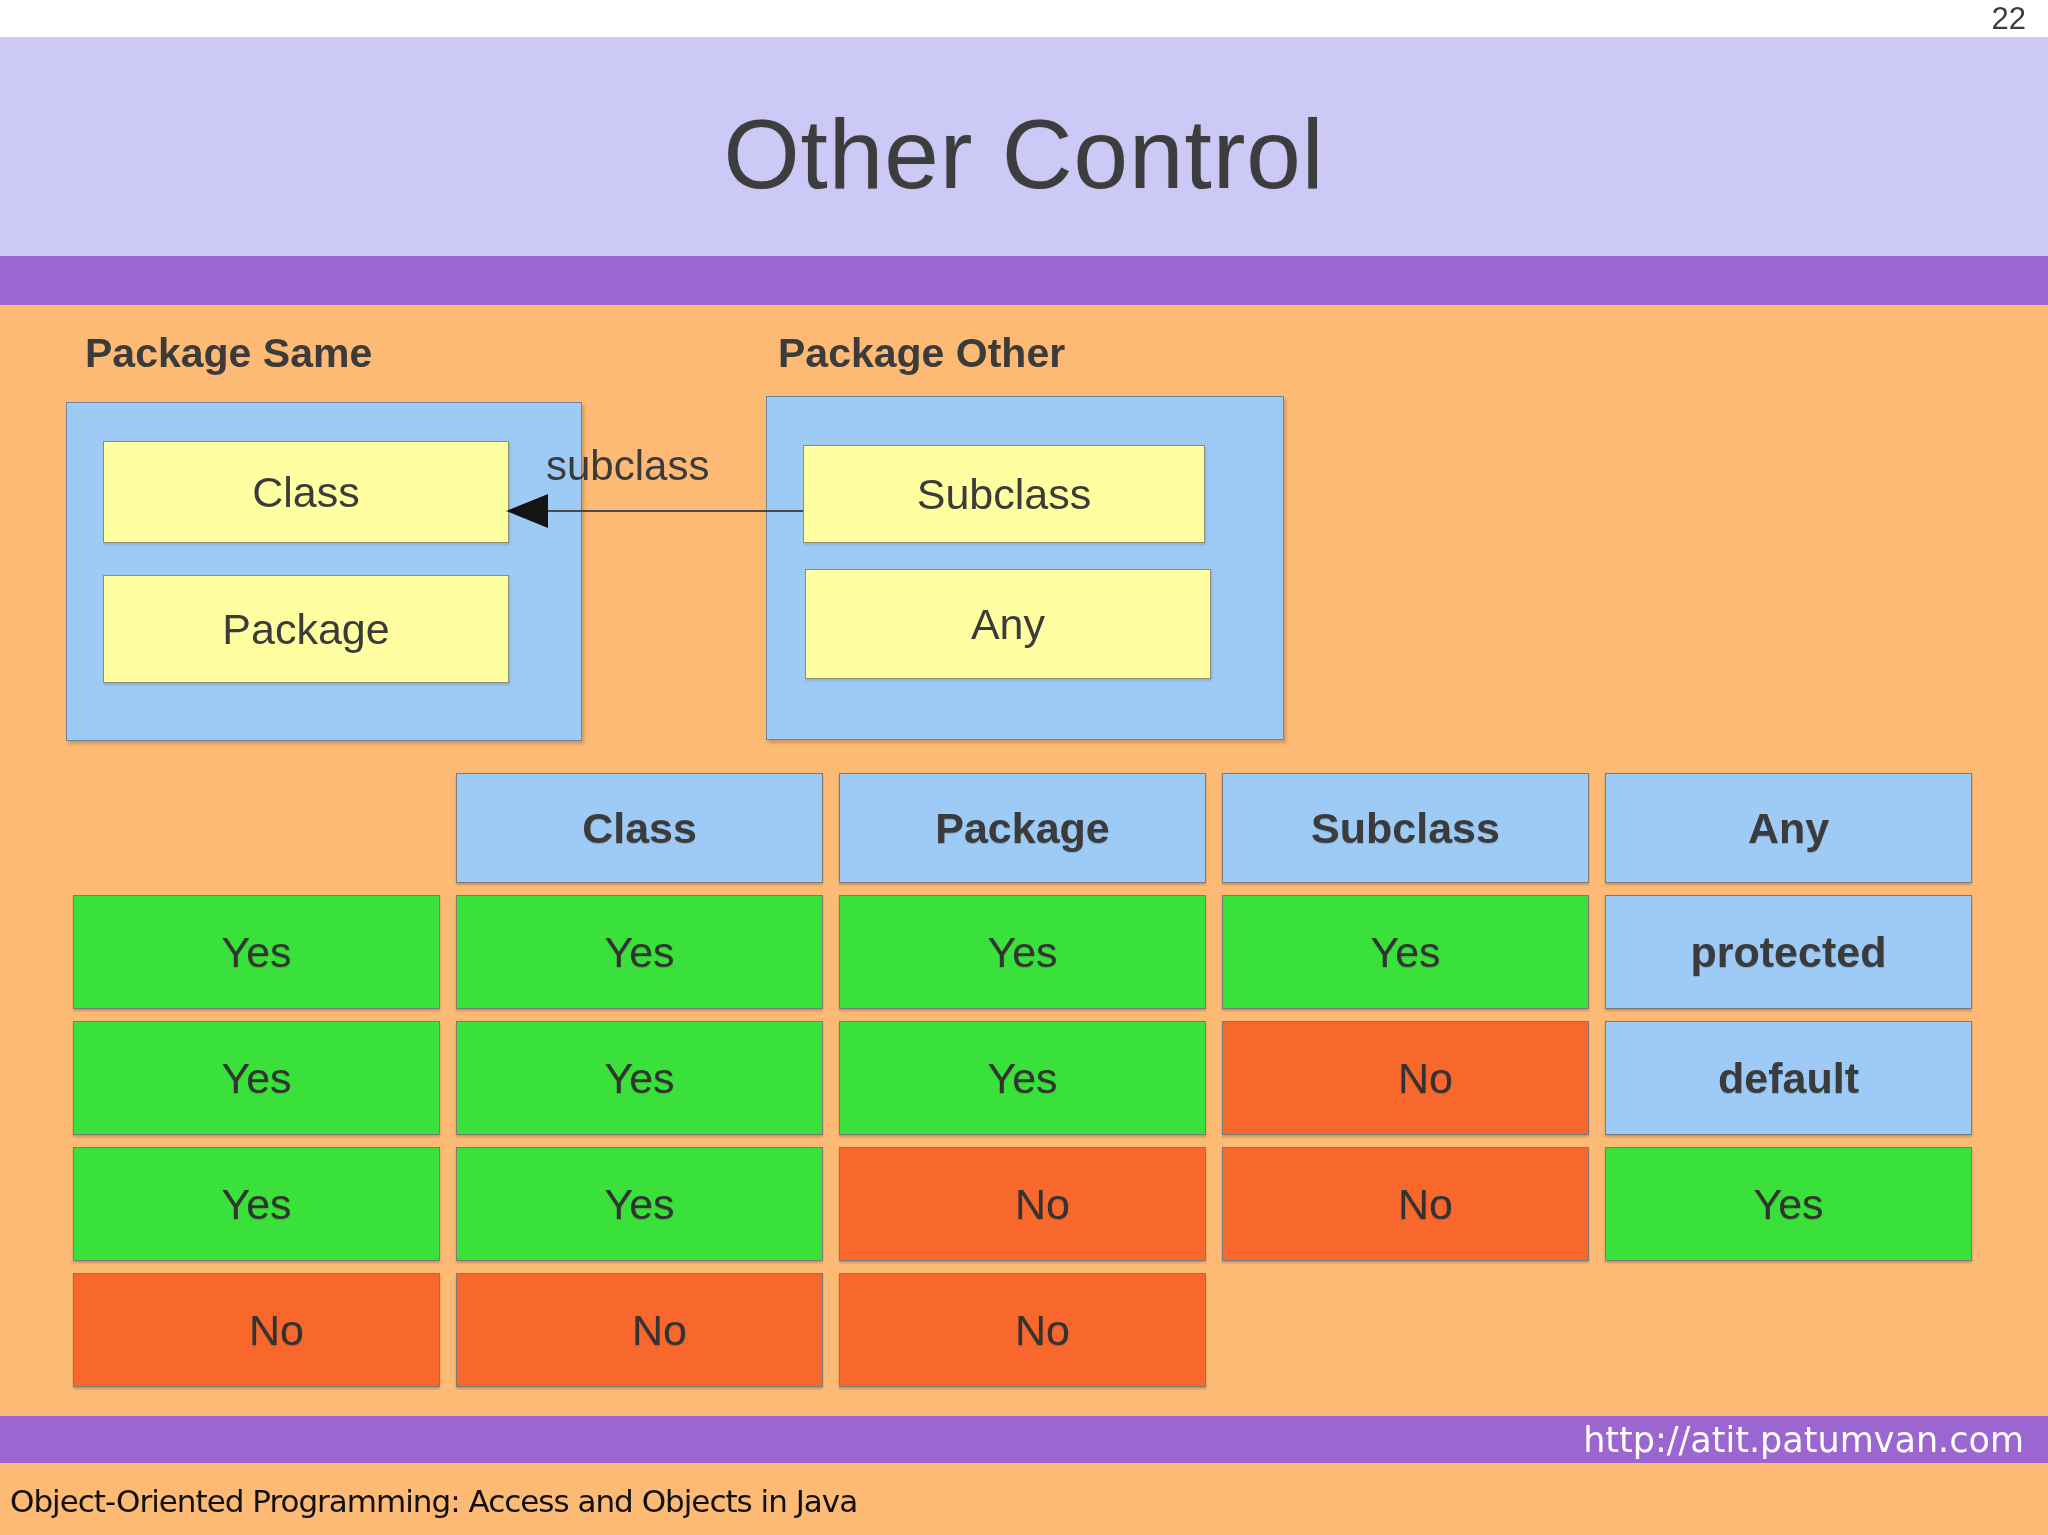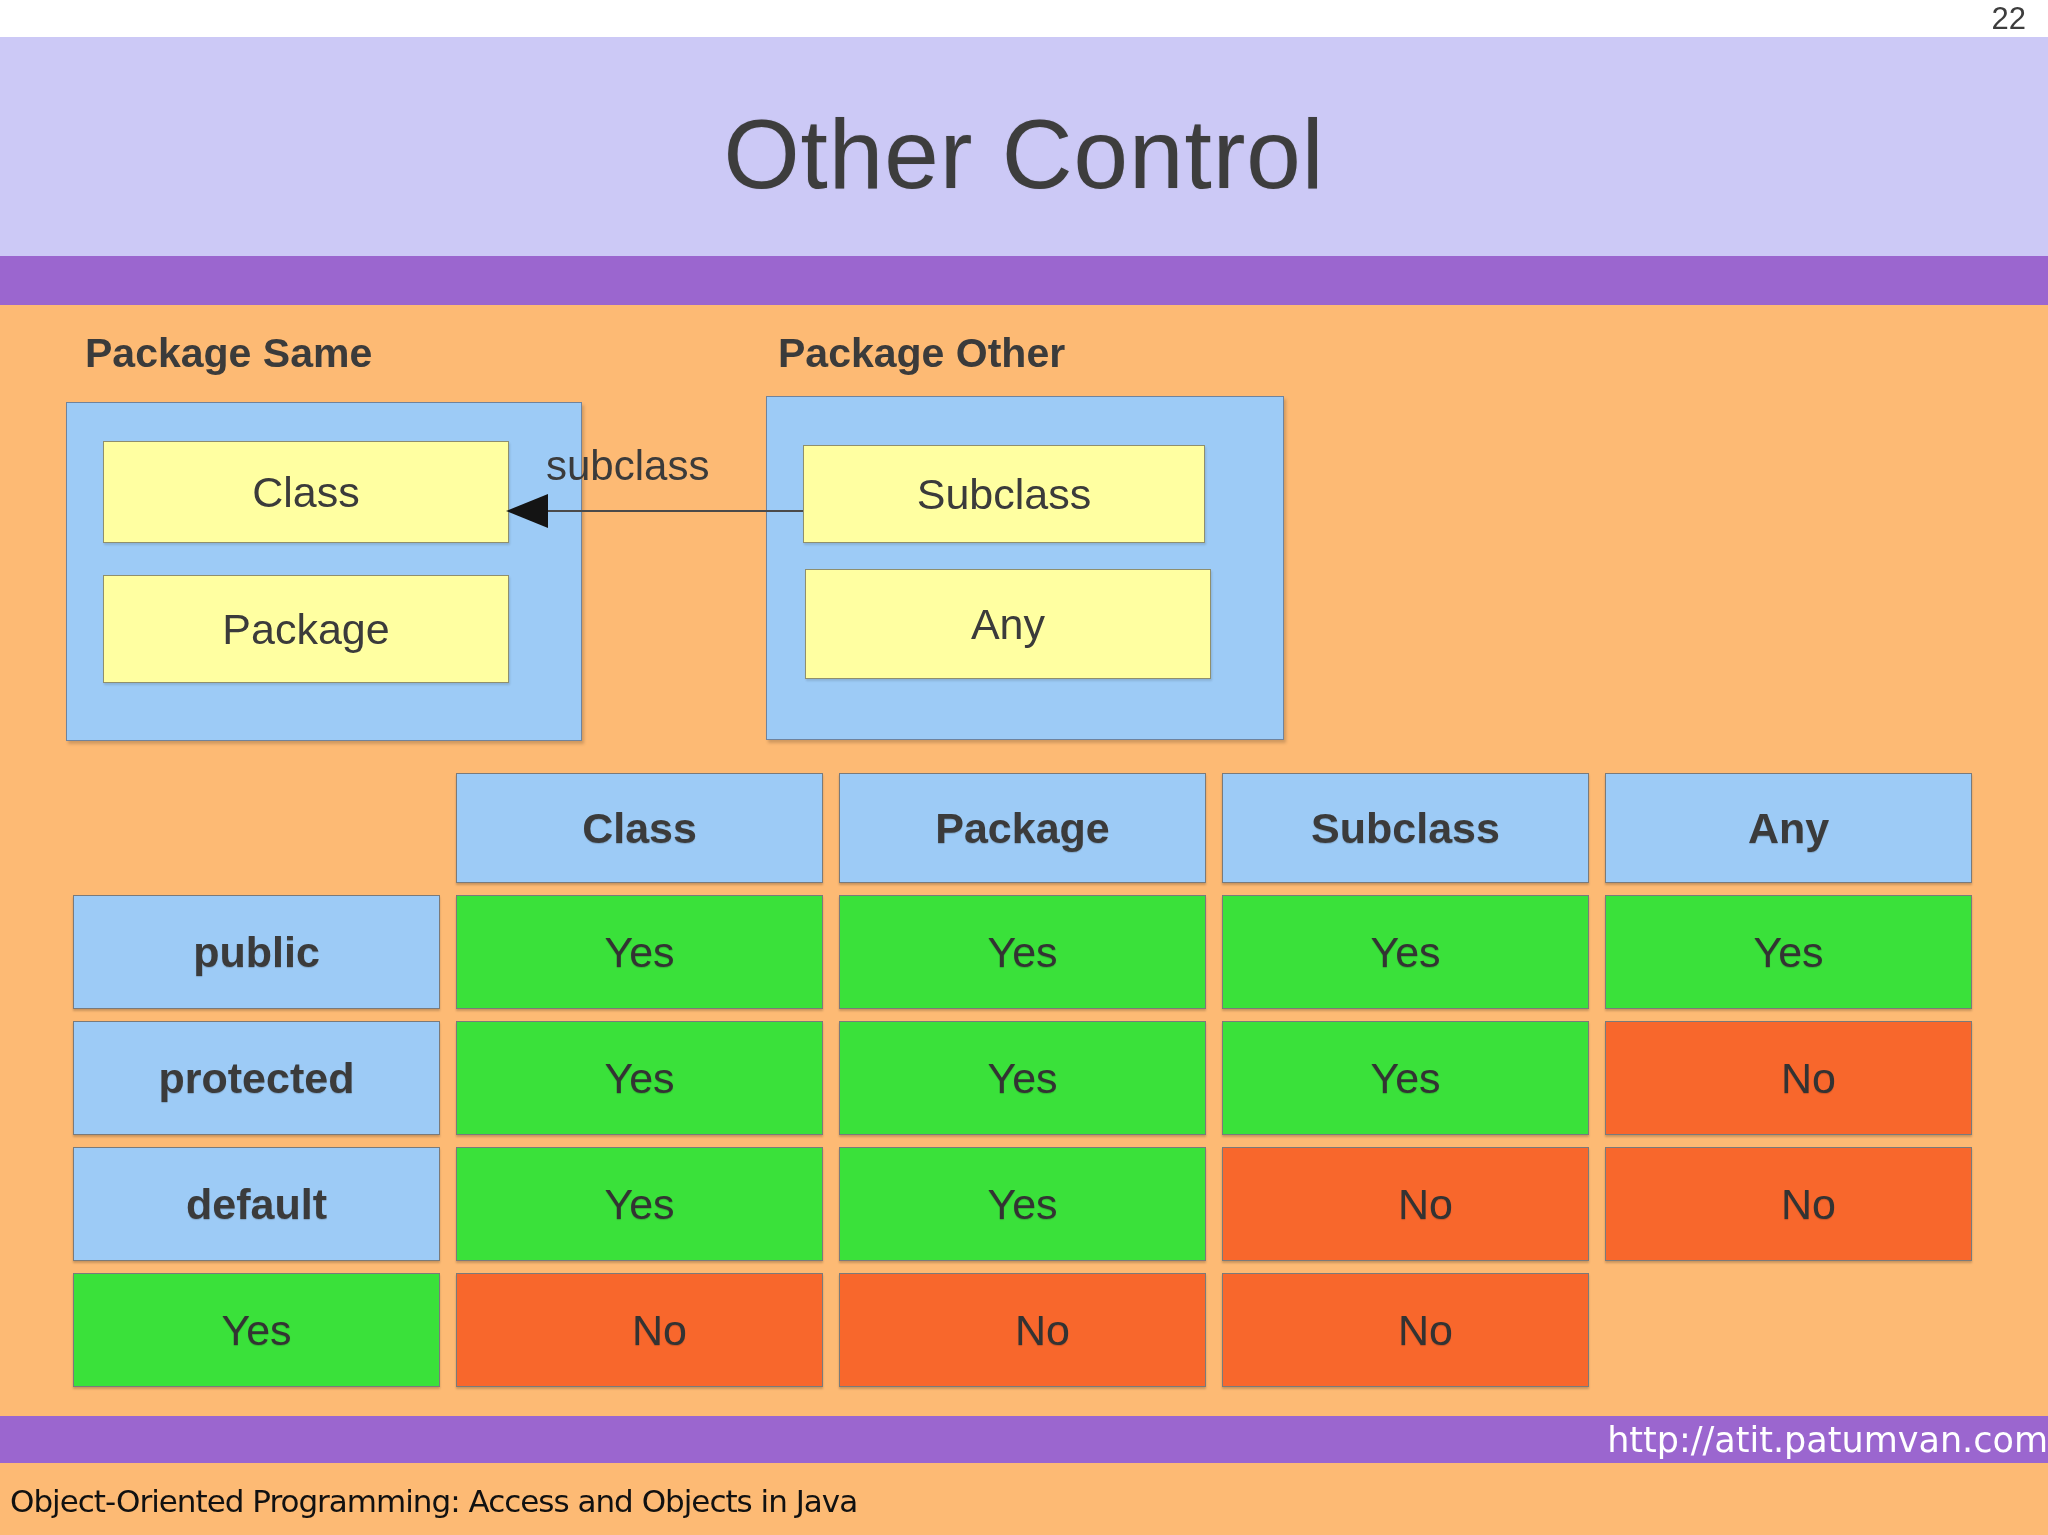--- a/index.html
+++ b/index.html
@@ -97,21 +97,21 @@
   .cell.rowlabel{background:#9dcbf6;font-weight:bold;color:#3b3b3b;}
   .cell.yes{background:#3ae13a;}
   .cell.no{background:#f8672c;padding-left:40px;}
   
   .bottom-bar{
     position:absolute;left:0;top:1416px;width:2048px;height:47px;
     background:#9b66cf;
     display:flex;align-items:center;justify-content:flex-end;
   }
   .site-url{
-    color:#ffffff;font-size:35px;
+    color:#ffffff;font-size:35px;padding-right:24px;
     font-family:"DejaVu Sans", sans-serif;
   }
   .footer-text{
     position:absolute;left:10px;top:1483px;
     font-size:31px;color:#111111;
     font-family:"DejaVu Sans", sans-serif;
     letter-spacing:-1px;
   }
 </style>
 </head>
@@ -146,21 +146,20 @@
   <div class="arrow-head"></div>
   <div class="arrow-label">subclass</div>
 
   <div class="access-table">
     <div class="cell spacer"></div>
     <div class="cell head">Class</div>
     <div class="cell head">Package</div>
     <div class="cell head">Subclass</div>
     <div class="cell head">Any</div>
 
-    <div class="cell rowlabel">public</div>
     <div class="cell yes">Yes</div>
     <div class="cell yes">Yes</div>
     <div class="cell yes">Yes</div>
     <div class="cell yes">Yes</div>
 
     <div class="cell rowlabel">protected</div>
     <div class="cell yes">Yes</div>
     <div class="cell yes">Yes</div>
     <div class="cell yes">Yes</div>
     <div class="cell no">No</div>

